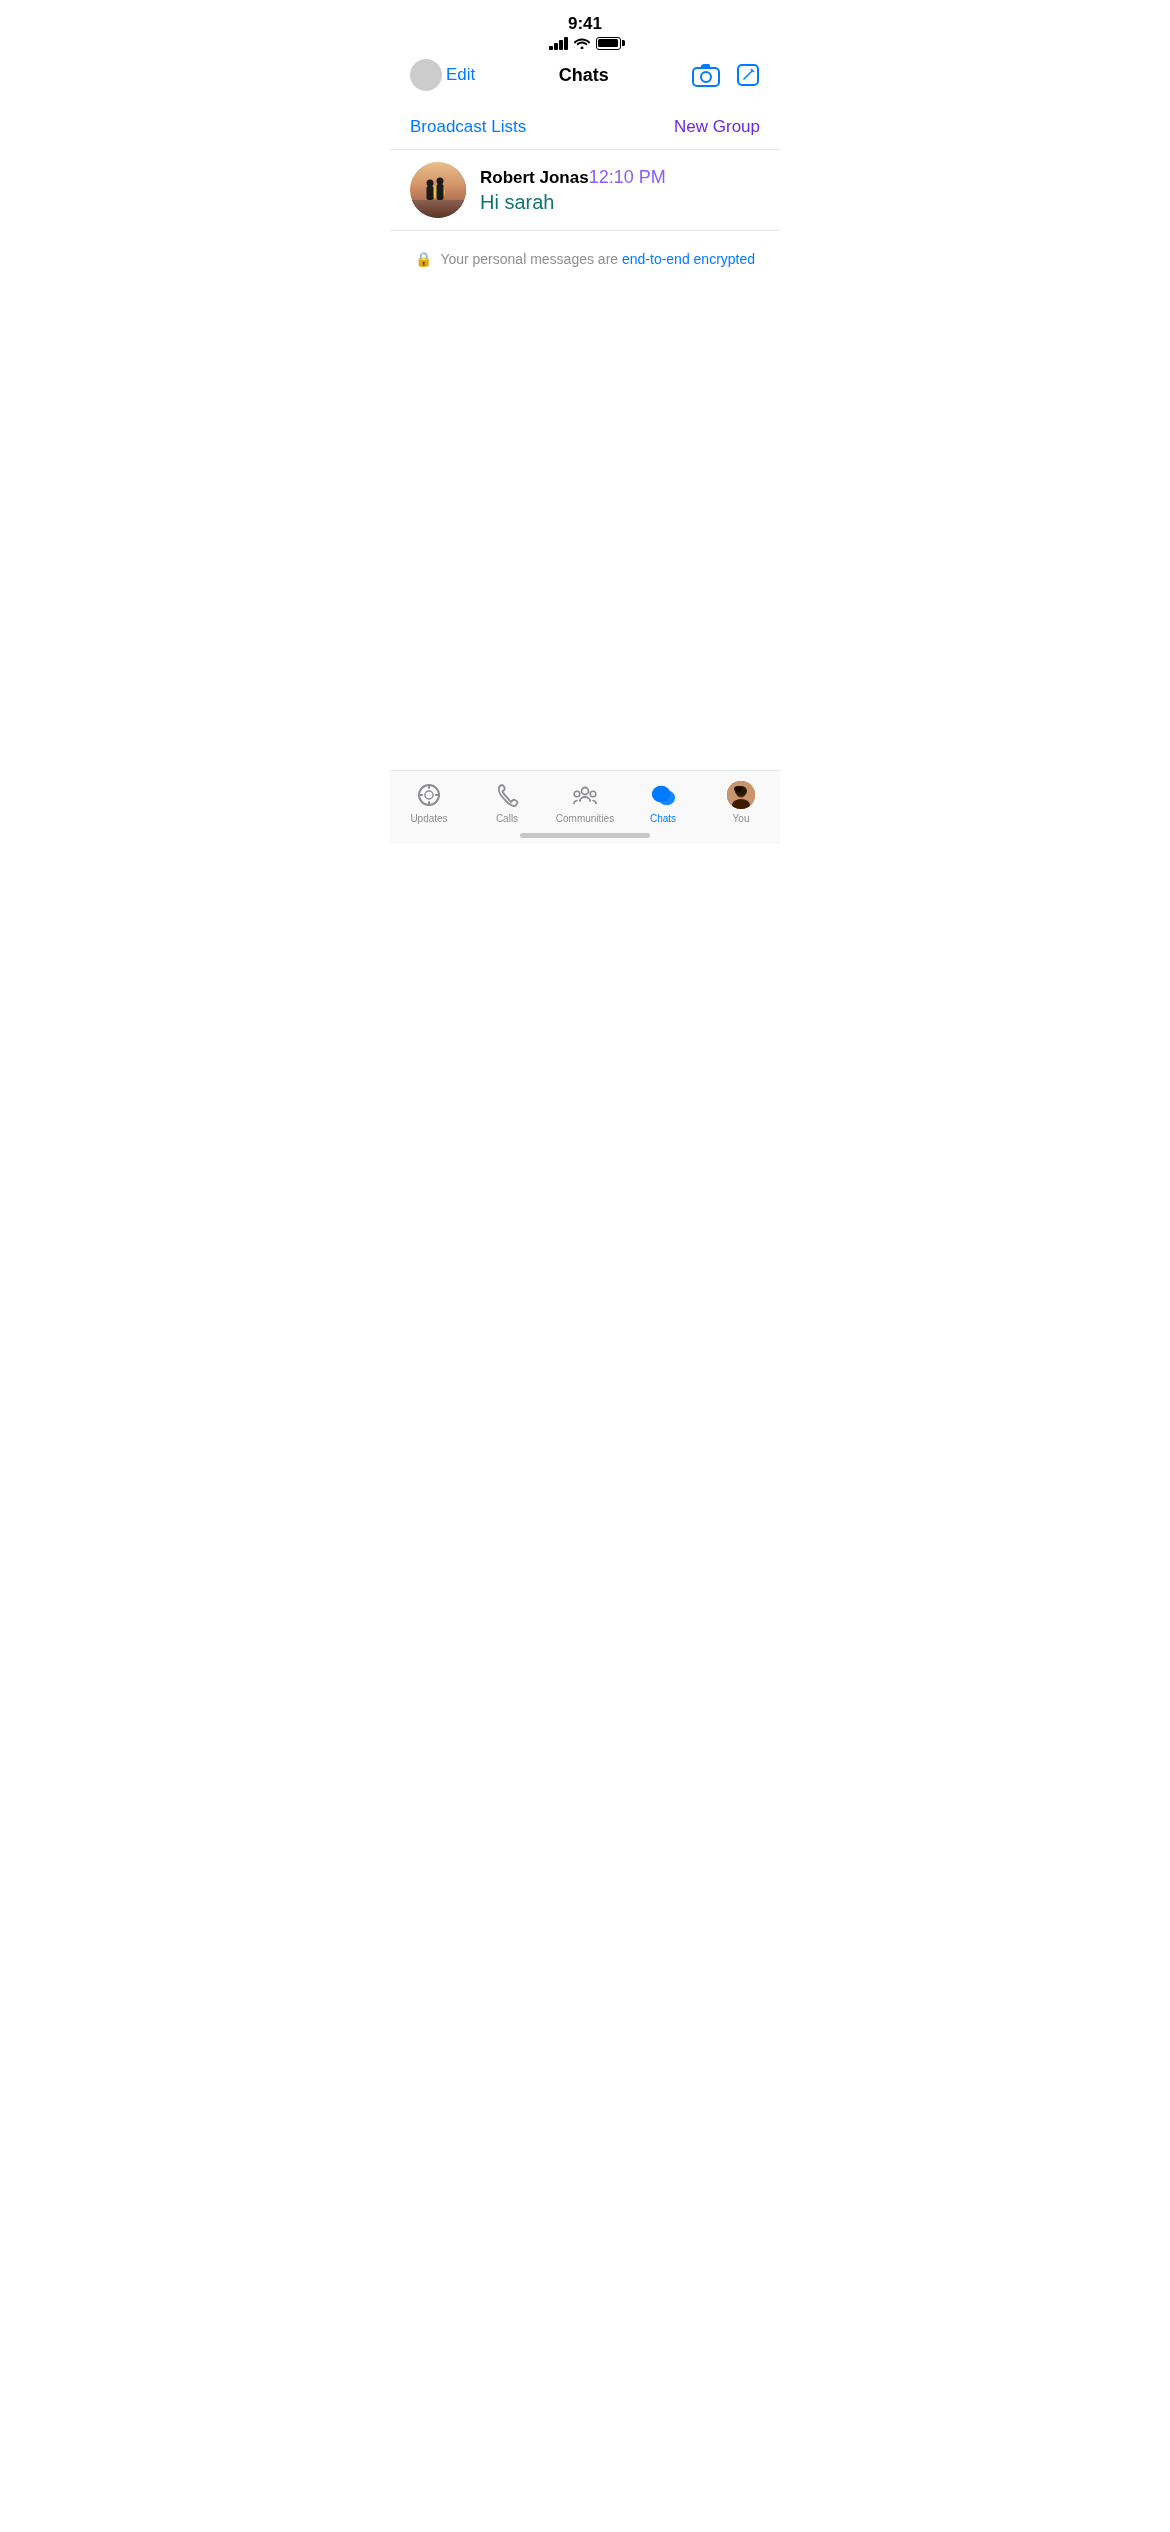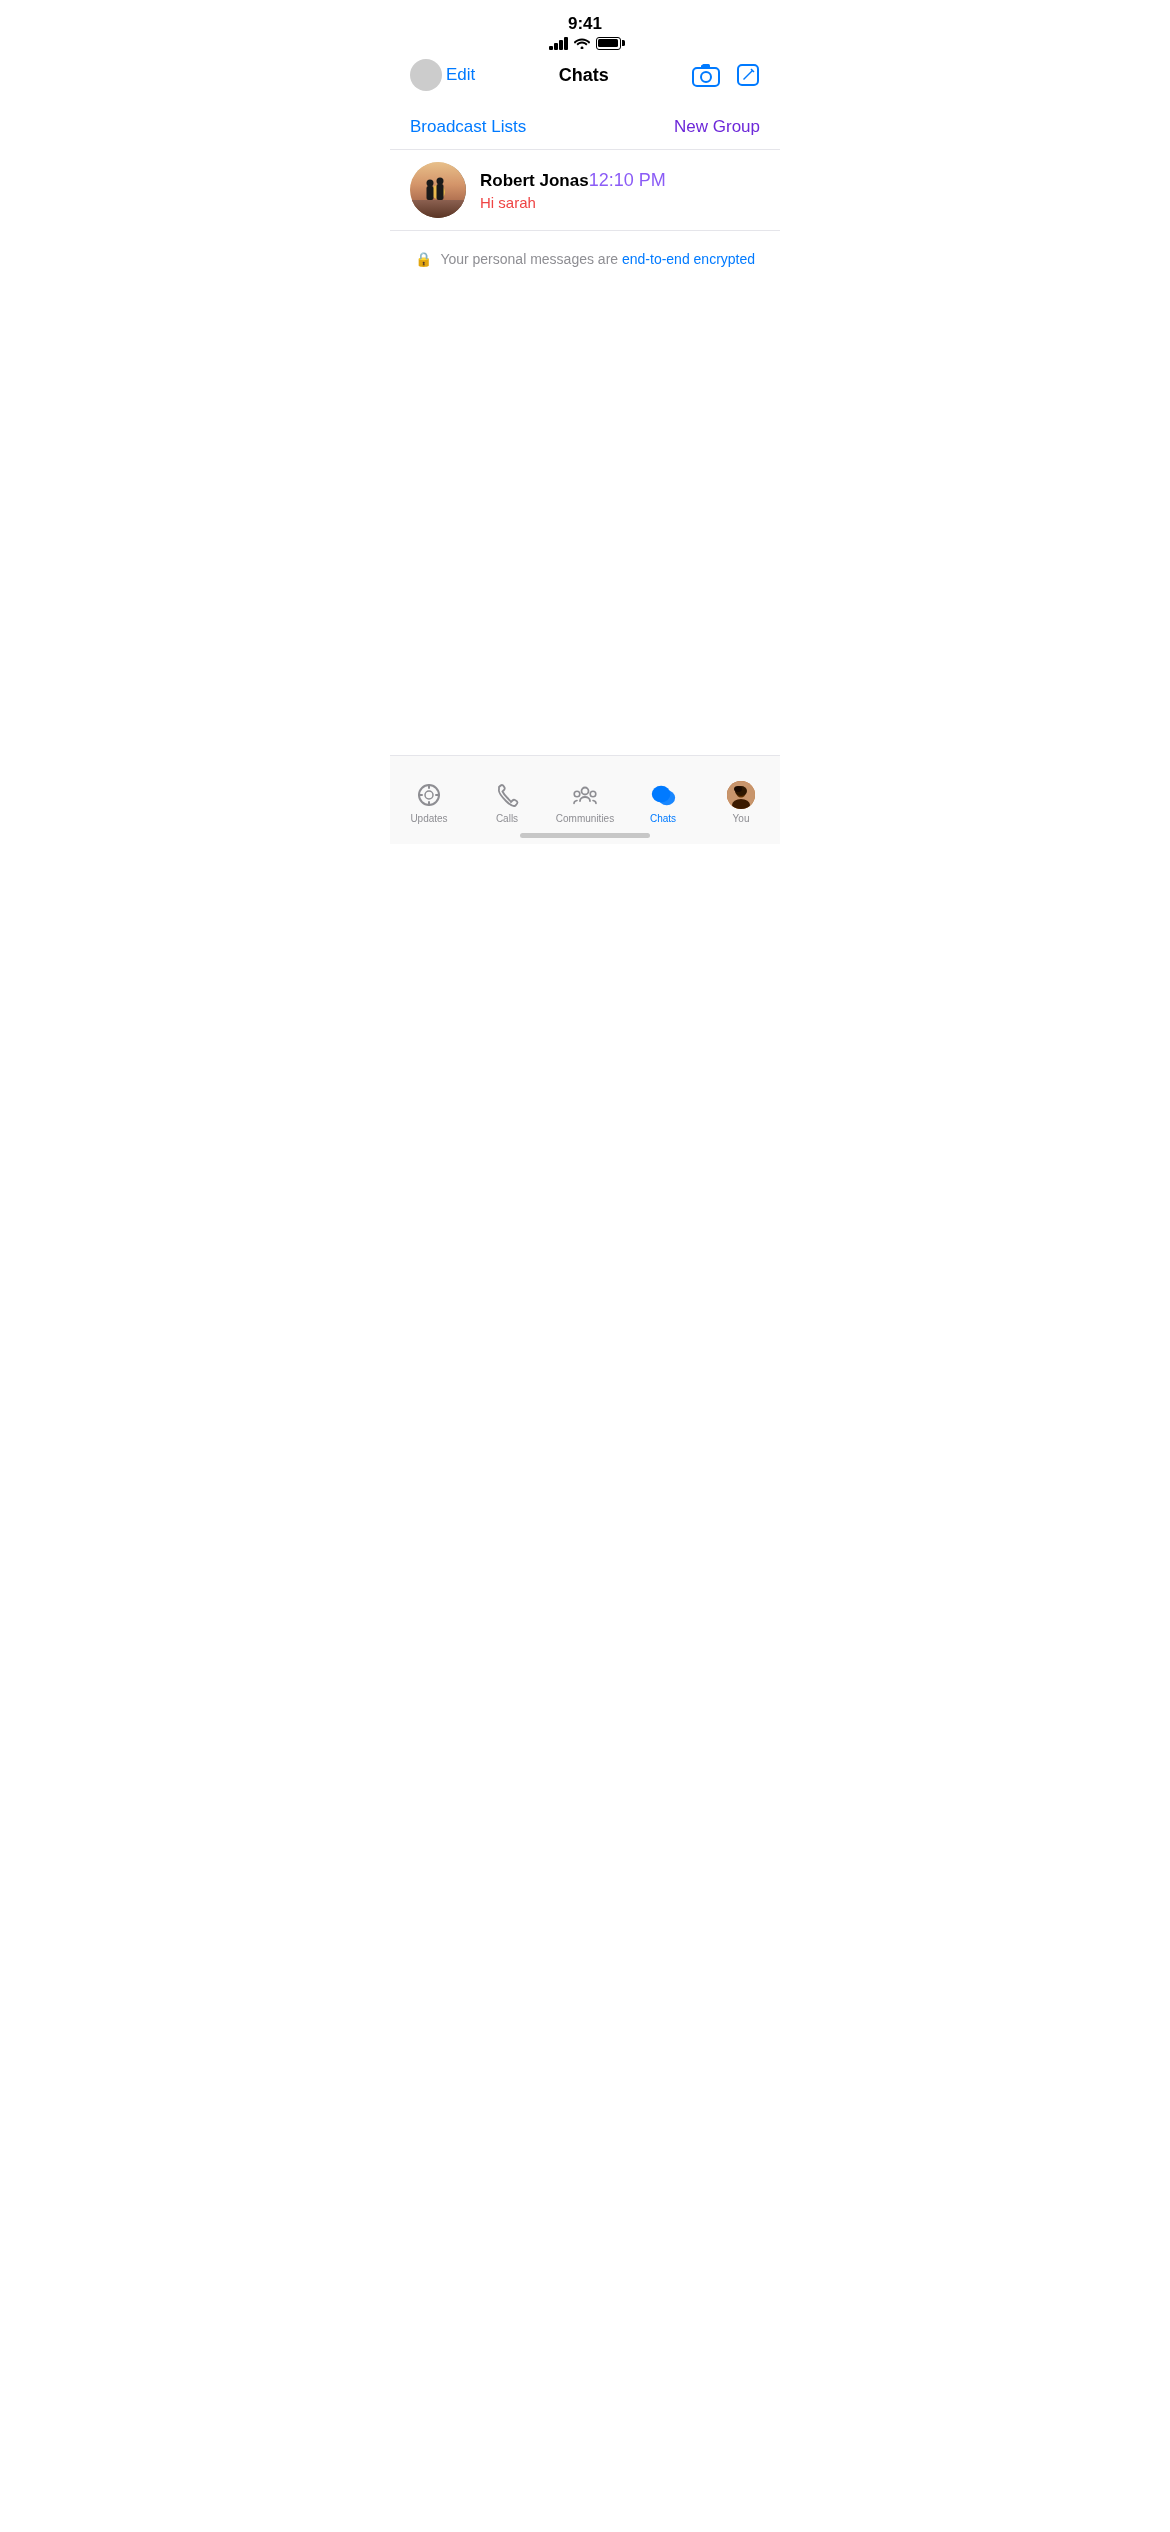--- a/index.html
+++ b/index.html
@@ -161,22 +161,22 @@
       font-size: 17px;
       font-weight: 600;
       color: #000;
     }
     .chat-time {
       font-size: 18px;
       color: #8b5cf6;
       flex-shrink: 0;
     }
     .chat-message {
-      font-size: 15px;
-      color: #ef4444;
+      font-size: 20px;
+      color: #0f766e;
       white-space: nowrap;
       overflow: hidden;
       text-overflow: ellipsis;
     }
 
     
     .encryption-notice {
       display: flex;
       align-items: center;
       justify-content: center;
@@ -194,21 +194,21 @@
     .tab-bar {
       position: absolute;
       bottom: 0;
       left: 0;
       right: 0;
       background: #F9F9F9;
       border-top: 1px solid #E5E5EA;
       display: flex;
       justify-content: space-around;
       align-items: flex-start;
-      padding: 25px 0 20px 0;
+      padding: 10px 0 20px 0;
     }
     .tab-item {
       display: flex;
       flex-direction: column;
       align-items: center;
       gap: 4px;
       cursor: pointer;
       min-width: 60px;
     }
     .tab-icon {

